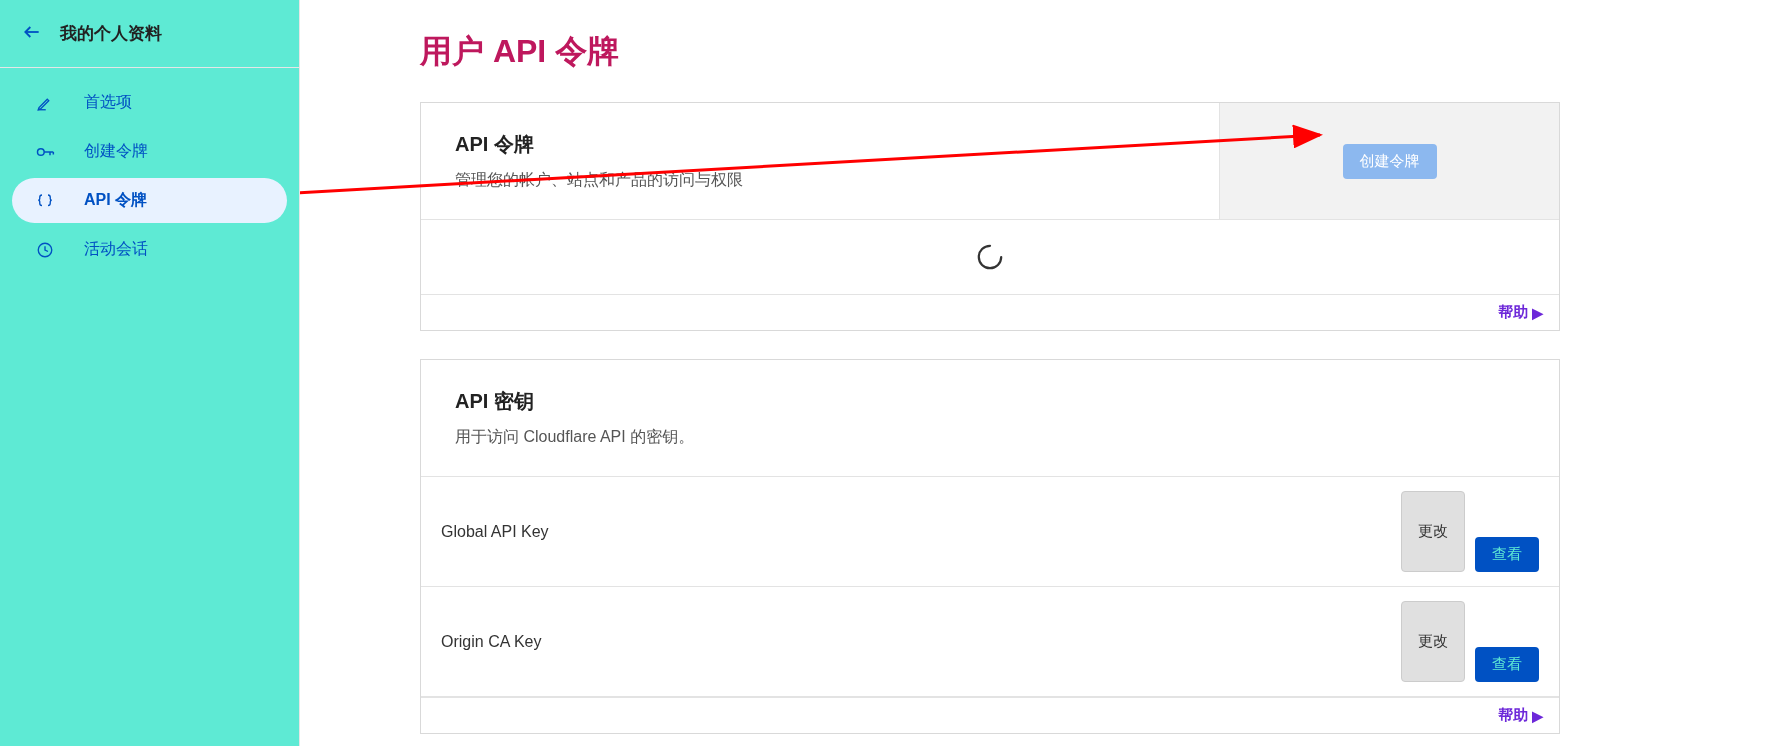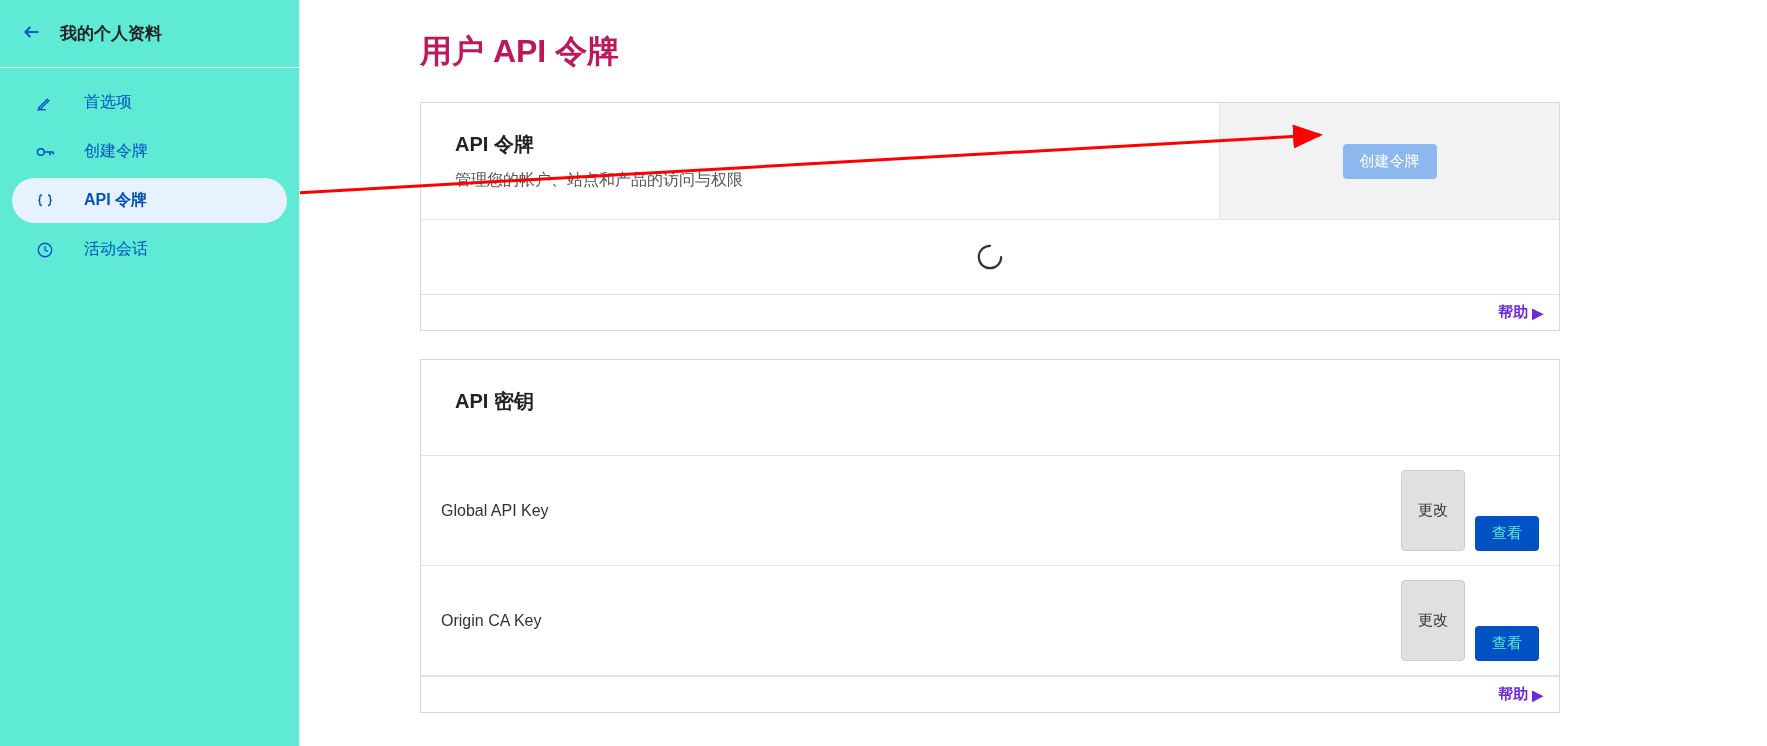--- a/index.html
+++ b/index.html
@@ -296,20 +296,21 @@
           <a class="help-link">
             <span>帮助</span>
             <span class="chevron">▶</span>
           </a>
         </div>
       </section>
 
       <section class="card">
         <div class="card-header-simple">
           <div class="card-title">API 密钥</div>
+          <div class="card-subtitle">用于访问 Cloudflare API 的密钥。</div>
         </div>
 
         <div class="key-row">
           <span class="key-label">Global API Key</span>
           <div class="key-actions">
             <button class="btn btn-secondary">更改</button>
             <button class="btn btn-primary">查看</button>
           </div>
         </div>
 

